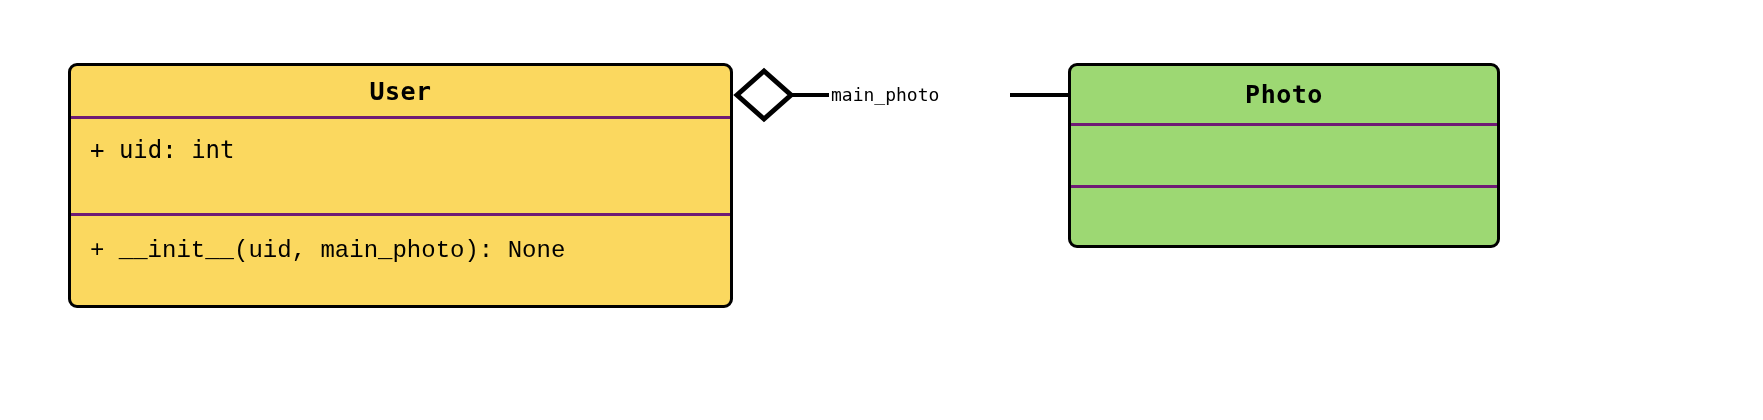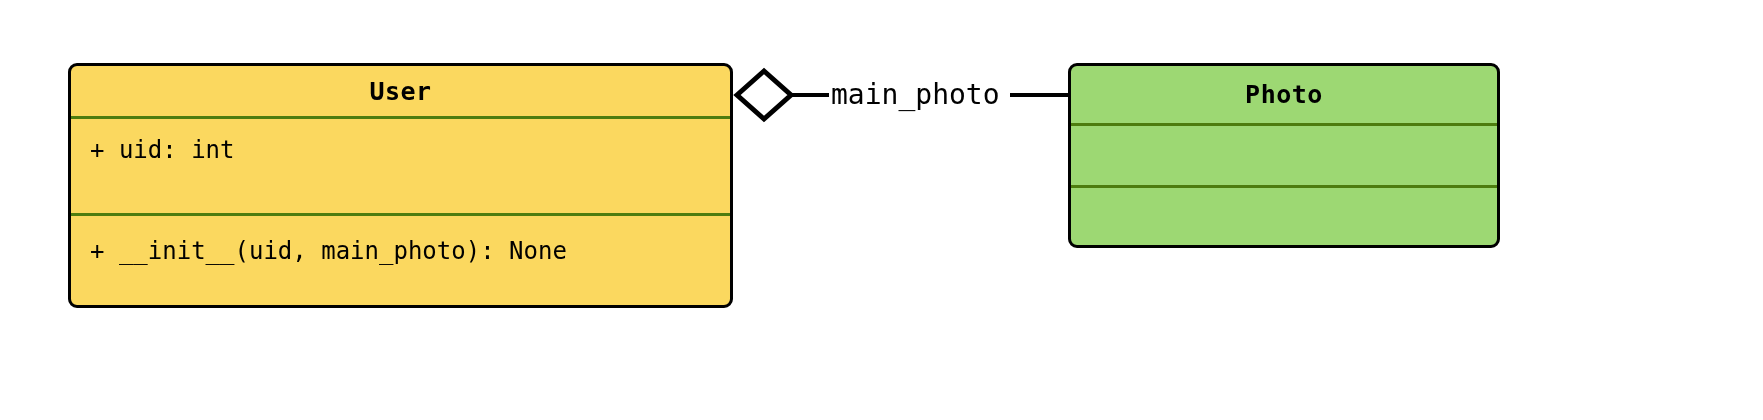--- a/index.html
+++ b/index.html
@@ -45,42 +45,42 @@
     width: 432px;
     height: 185px;
     background: #9DD873;
   }
 
   .compartment {
     box-sizing: border-box;
     position: relative;
   }
   .compartment + .compartment {
-    border-top: 3px solid #4d7c0f;
+    border-top: 3px solid #701a75;
   }
 
   
   .compartment.title {
     display: flex;
     align-items: center;
     justify-content: center;
     text-align: center;
   }
   .class-title {
     font-weight: bold;
     font-size: 25px;
     letter-spacing: 0.5px;
     color: #000000;
     line-height: 1;
   }
 
   
   .user .compartment.title     { height: 56px; }
   .user .compartment.attrs     { height: 105px; padding: 16px 0 0 19px; }
-  .user .compartment.methods   { height: 100px;  padding: 20px 11px 0 19px; }
+  .user .compartment.methods   { height: 100px;  padding: 20px 11px 0 19px; font-family: Liberation Mono, monospace; }
 
   
   .photo .compartment.title    { height: 57px; }
   .photo .compartment.attrs    { height: 62px; }
   .photo .compartment.methods  { height: 60px; }
 
   .member {
     font-size: 24px;
     line-height: 30px;
     color: #000000;
@@ -95,21 +95,21 @@
     position: absolute;
     left: 733px;
     top: 63px;
     width: 340px;
     height: 70px;
   }
   .assoc-label {
     position: absolute;
     left: 98px;
     top: 18px;
-    font-size: 28px;
+    font-size: 18px;
     line-height: 28px;
     color: #000000;
     white-space: pre;
   }
 </style>
 </head>
 <body>
 
 <div class="canvas">
 

